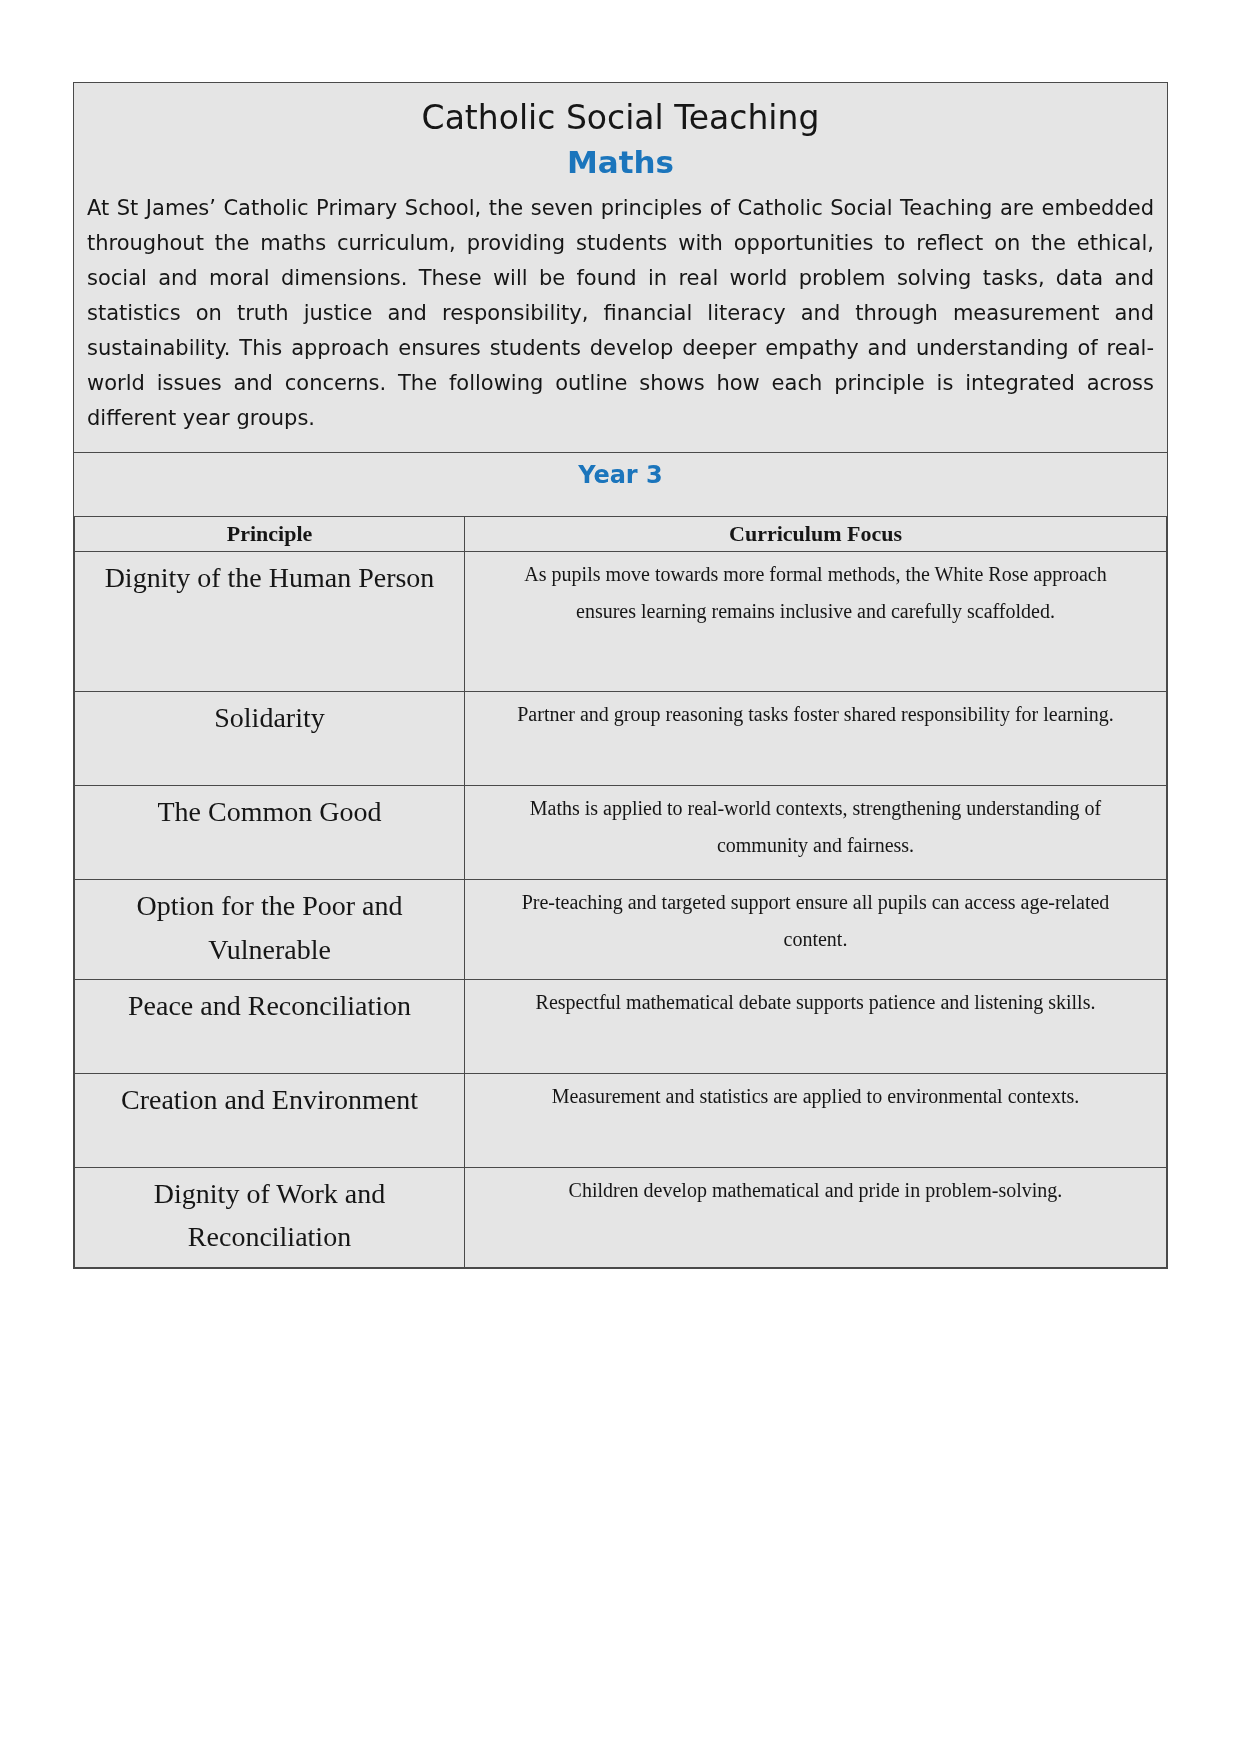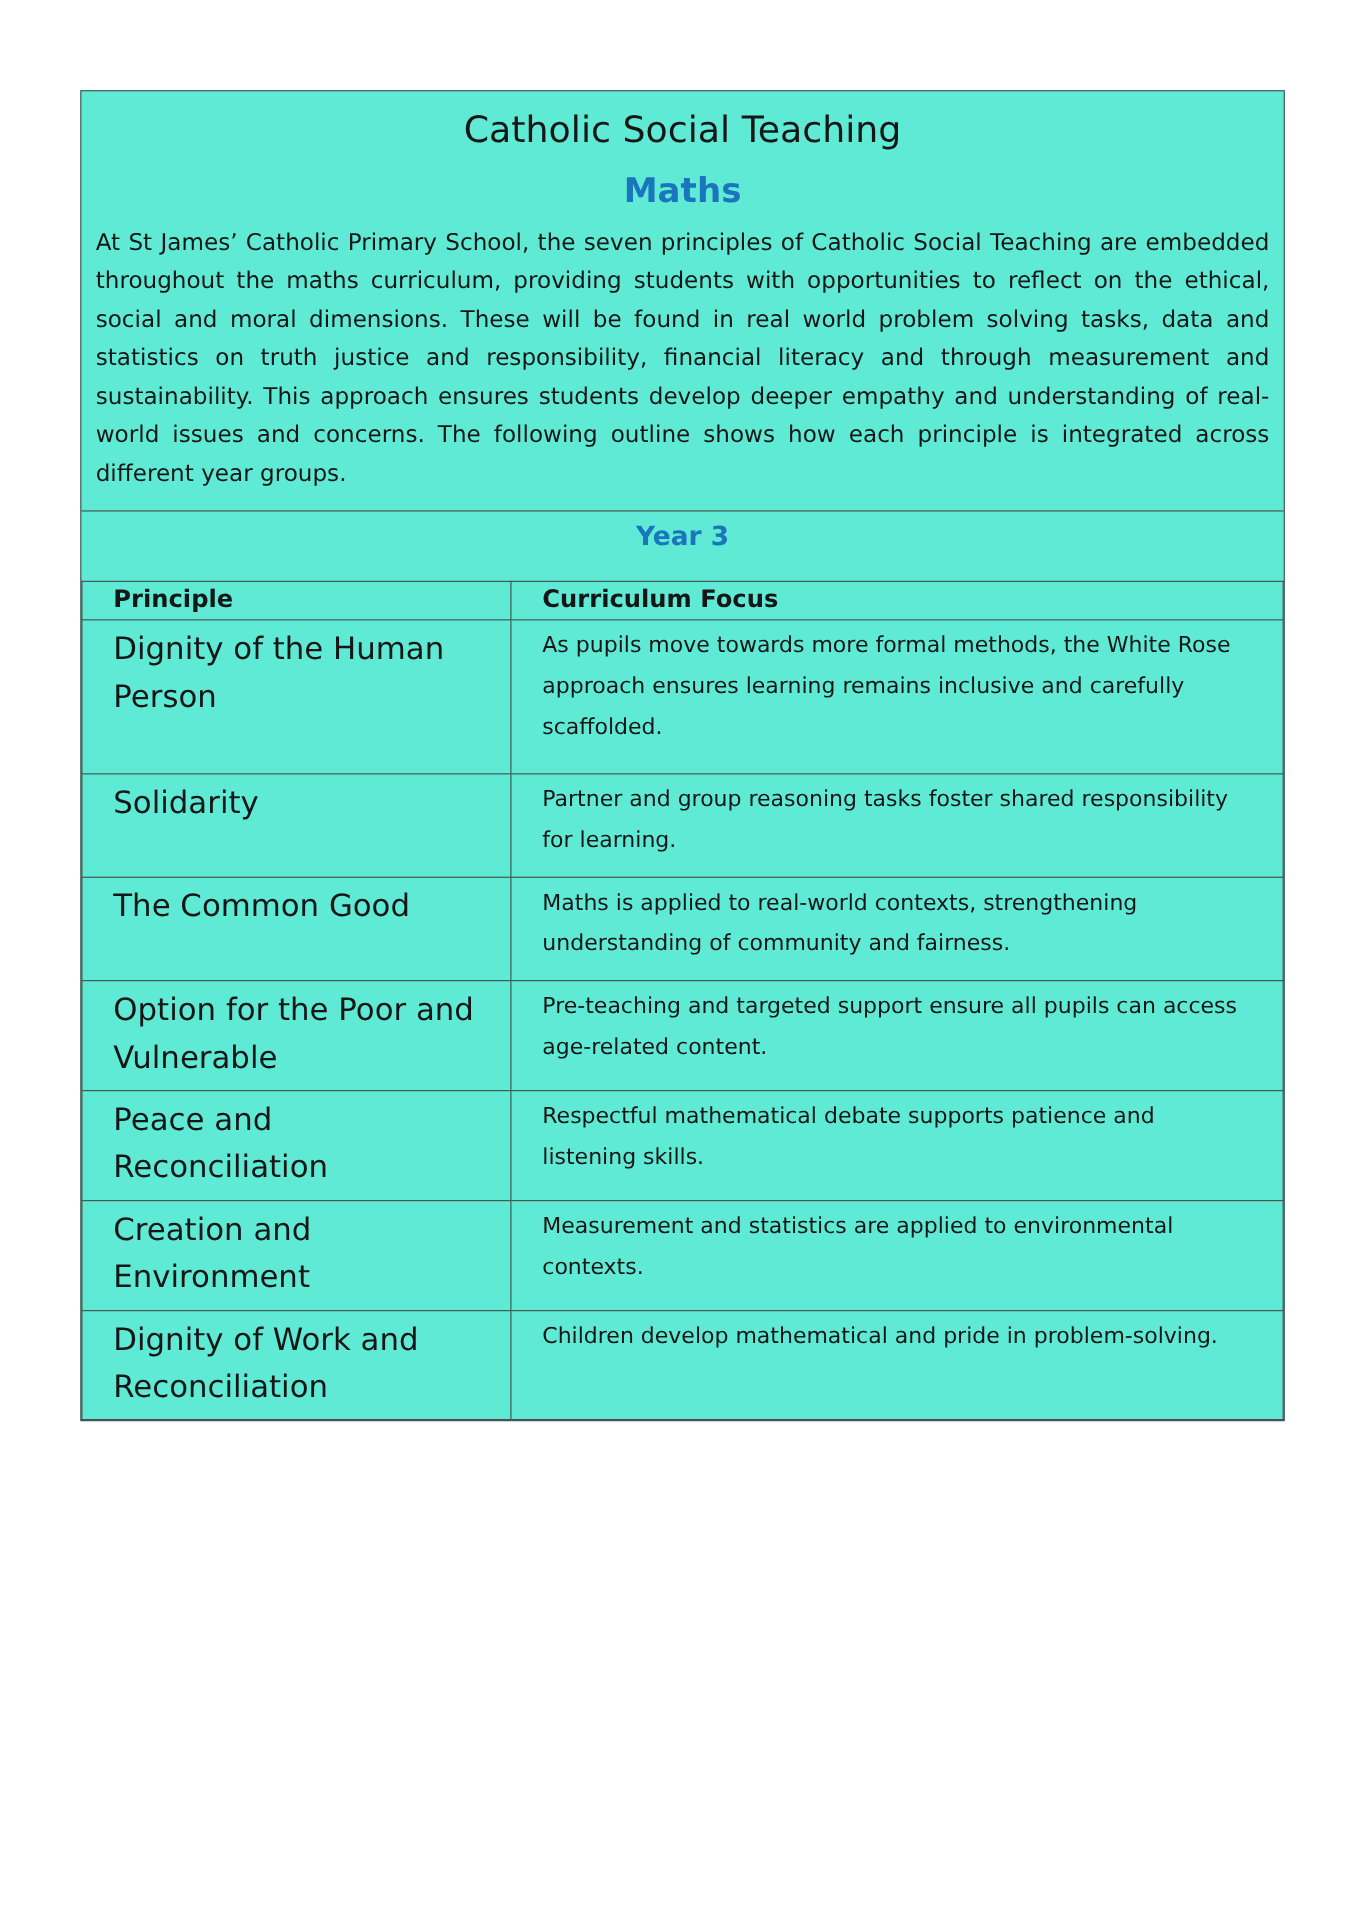--- a/index.html
+++ b/index.html
@@ -5,46 +5,47 @@
   :root { --accent:#1b75bc; --line:#4a4a4a; --ink:#161616; }
   * { box-sizing:border-box; }
   html,body { margin:0; padding:0; }
   body {
     width:1241px; height:1755px; background:#ffffff;
     font-family:"DejaVu Sans", sans-serif; color:var(--ink);
     position:relative; overflow:hidden;
   }
   .doc {
     position:absolute; left:73px; top:82px; width:1095px;
-    border:1.5px solid var(--line); background:#5eead4;
+    border:1.5px solid var(--line); background:#e5e5e5;
   }
   .intro-section { padding:14px 13px 6px; }
   .doc-title {
     text-align:center; font-size:33px; line-height:1.3; font-weight:normal; margin:0;
   }
   .doc-subtitle {
     text-align:center; font-size:31px; line-height:1.3; font-weight:bold;
-    color:var(--accent); margin:14px 0 0;
+    color:var(--accent); margin:2px 0 0;
   }
   .intro {
     font-size:21px; line-height:35px; text-align:justify; margin:9px 0 10px;
   }
   .year-row {
     border-top:1.5px solid var(--line);
     text-align:center; font-size:24px; font-weight:bold; color:var(--accent);
     padding:8px 0 27px;
   }
   table.cst {
     width:100%; border-collapse:collapse; table-layout:fixed;
   }
   table.cst col.c1 { width:390px; }
   table.cst th, table.cst td {
     border:1.5px solid var(--line);
-    vertical-align:top; text-align:left;
+    vertical-align:top; text-align:center;
     padding:4px 28px 8px;
+    font-family:Liberation Serif, serif;
   }
   table.cst th {
     font-size:22px; font-weight:bold; line-height:30px; height:35px;
     padding-top:2px; padding-bottom:2px;
   }
   td.principle { font-size:28px; line-height:1.55; padding-top:8px; }
   td.focus     { font-size:20px; line-height:1.85; padding-top:6px; }
   tr.row-tall  { height:140px; }
   tr.row-std   { height:94px; }
 </style>

